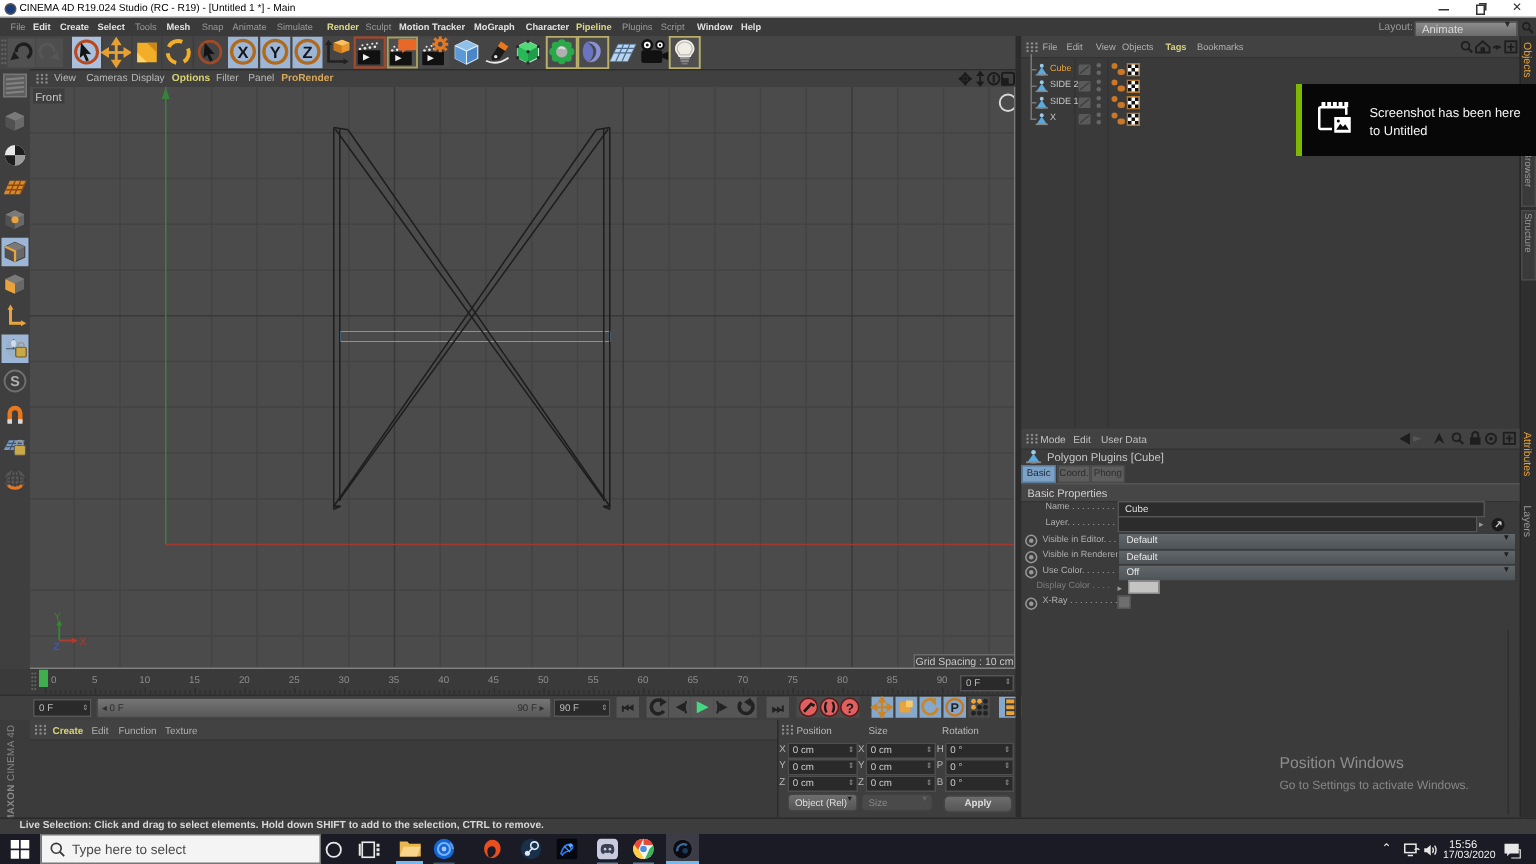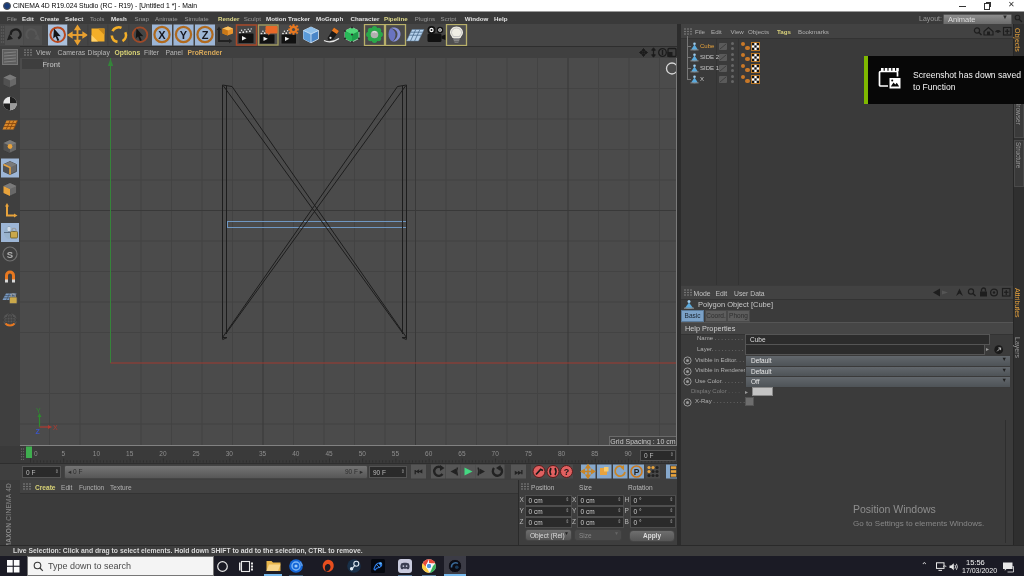--- a/index.html
+++ b/index.html
@@ -459,21 +459,21 @@
     <text x="16" y="355" font-size="7" fill="#2e8b2e" font-family="Liberation Sans">Y</text>
     <line x1="19.5" y1="369" x2="29" y2="369" stroke="#b03a30" stroke-width="1.2"></line>
     <path d="M32 369 L28 367 L28 371 Z" fill="#b03a30"></path>
     <text x="33" y="372" font-size="7" fill="#b03a30" font-family="Liberation Sans">X</text>
     <text x="15.5" y="375.5" font-size="7" font-weight="bold" fill="#3a55c8" font-family="Liberation Sans">Z</text>
   </g>
   <circle cx="652" cy="10.5" r="5.5" fill="none" stroke="#d8d8d8" stroke-width="1.3"></circle>
   </svg>
 
   <div class="tx" style="left:2px;top:0.5px;width:21px;height:10px;background:#3e3e3e;"></div>
-      <div class="tx" style="left:3.5px;top:1.5px;font-size:7.5px;color:#c8c8c8;margin-left:19px;">Front</div>
+      <div class="tx" style="left:3.5px;top:1.5px;font-size:7.5px;color:#c8c8c8;">Front</div>
   <div class="tx" style="left:589px;top:377.5px;width:66px;height:9px;background:#414141;border:1px solid #6a6a6a;font-size:7px;color:#c8c8c8;text-align:center;line-height:9px;">Grid Spacing : 10 cm</div>
 </div>
 
 <div id="timeline">
 <div class="ab" style="left:20px;top:445px;width:657px;height:1px;background:#828282;"></div>
 <div class="ab" style="left:676px;top:58px;width:1px;height:388px;background:#7a7a7a;"></div>
 <div class="ab" style="left:0;top:446px;width:677px;height:17px;background:#3a3a3a;"></div>
 <div class="ab" style="left:0;top:463px;width:1024px;height:17px;background:#3f3f3f;border-top:1px solid #2e2e2e;"></div>
 <svg class="ab" style="left:0;top:446px;" width="680" height="17" id="rulersvg">
         <text x="63.224999999999994" y="9.5" text-anchor="middle" font-size="6.5" fill="#8e8e8e" font-family="Liberation Sans">5</text>
@@ -1082,26 +1082,26 @@
         <circle cx="64" cy="5.5" r="1.2" fill="#1e1e1e"></circle>
  <rect x="72.5" y="1.5" width="7.5" height="7.5" fill="none" stroke="#1e1e1e" stroke-width="1.2"></rect>
         <line x1="76.25" y1="3" x2="76.25" y2="8" stroke="#1e1e1e" stroke-width="1.2"></line>
         <line x1="74" y1="5.25" x2="78.5" y2="5.25" stroke="#1e1e1e" stroke-width="1.2"></line>
 </svg>
 <svg class="ab" style="left:683px;top:299px;" width="12" height="11">
         <circle cx="6" cy="2.5" r="1.5" fill="#9ecbeb"></circle>
         <path d="M2 9 L6 3.5 L10 9 Q6 11 2 9 Z" fill="#5aaade"></path>
         <rect x="1" y="8.6" width="10" height="1.2" fill="#888"></rect>
       </svg>
-<div class="tx" style="left:698px;top:300px;font-size:7.5px;color:#c8c8c8;">Polygon Object [Cube]</div>
+<div class="tx" style="left:698px;top:300px;font-size:7.5px;color:#c8c8c8;">Polygon Plugins [Cube]</div>
 <div class="tx" style="left:681px;top:310px;width:21px;height:10px;background:#7ba1c7;border:1px solid #5a7a9a;font-size:6.5px;color:#1a2430;text-align:center;line-height:10px;">Basic</div>
 <div class="tx" style="left:705px;top:310px;width:20px;height:10px;background:#5d5d5d;border:1px solid #4a4a4a;font-size:6.5px;color:#2e2e2e;text-align:center;line-height:10px;">Coord.</div>
 <div class="tx" style="left:727px;top:310px;width:21px;height:10px;background:#5d5d5d;border:1px solid #4a4a4a;font-size:6.5px;color:#2e2e2e;text-align:center;line-height:10px;">Phong</div>
 <div class="ab" style="left:681px;top:322px;width:332px;height:11px;background:#464646;border-top:1px solid #555;border-bottom:1px solid #333;"></div>
-<div class="tx" style="left:685px;top:323.5px;font-size:7.3px;color:#d0d0d0;">Help Properties</div>
+<div class="tx" style="left:685px;top:323.5px;font-size:7.3px;color:#d0d0d0;">Basic Properties</div>
 <div id="amrows">
         <div class="tx" style="left:697px;top:335px;font-size:6px;color:#b0b0b0;">Name . . . . . . . . . . . . .</div>
         <div class="tx" style="left:745px;top:333.5px;width:243px;height:9px;background:#2c2c2c;border:1px solid #555;">
           <span style="position:absolute;left:4px;top:1px;font-size:6.5px;color:#ddd;">Cube</span>
         </div>
         <div class="tx" style="left:697px;top:345.5px;font-size:6px;color:#b0b0b0;">Layer. . . . . . . . . . . . . .</div>
         <div class="tx" style="left:745px;top:344px;width:238px;height:9px;background:#2c2c2c;border:1px solid #555;"></div>
         <div class="tx" style="left:986px;top:345px;font-size:6px;color:#999;">▸</div>
         <svg class="ab" style="left:994px;top:345px" width="10" height="10">
           <circle cx="4.7" cy="4.7" r="4.4" fill="#1a1a1a"></circle>
@@ -1139,21 +1139,21 @@
         <div class="tx" style="left:752px;top:386.5px;width:19px;height:7.5px;background:#c4c4c4;border:1px solid #8a8a8a;"></div>
         <svg class="ab" style="left:683px;top:397.5px" width="9" height="9">
           <circle cx="4.5" cy="4.5" r="3.6" fill="none" stroke="#999" stroke-width="1"></circle>
           <circle cx="4.5" cy="4.5" r="1.5" fill="#999"></circle>
         </svg>
         <div class="tx" style="left:695px;top:398px;font-size:6px;color:#b0b0b0;">X-Ray . . . . . . . . . . . .</div>
         <div class="tx" style="left:745px;top:397px;width:7px;height:7px;background:#6e6e6e;border:1px solid #555;"></div>
       </div>
 
 <div class="tx" style="left:853px;top:503px;font-size:10.5px;color:#8e8e8e;">Position Windows</div>
-<div class="tx" style="left:853px;top:518.5px;font-size:8px;color:#878787;">Go to Settings to elements Windows.</div>
+<div class="tx" style="left:853px;top:518.5px;font-size:8px;color:#878787;">Go to Settings to activate Windows.</div>
 <div class="ab" style="left:1005px;top:420px;width:1px;height:123px;background:#2e2e2e;"></div>
 
 </div>
 
 <div id="toast">
 <div class="ab" style="left:864px;top:55.5px;width:160px;height:48.5px;background:#070707;"></div>
 <div class="ab" style="left:864px;top:55.5px;width:3.5px;height:48.5px;background:#7fb800;"></div>
 <svg class="ab" style="left:878px;top:67px;" width="26" height="25">
  <rect x="1.5" y="4.5" width="18" height="14.5" rx="1" fill="none" stroke="#fff" stroke-width="1.7"></rect>
  <g fill="#fff">
@@ -1161,43 +1161,43 @@
           <rect x="6.8" y="1" width="2.6" height="3.5"></rect>
           <rect x="10.6" y="1" width="2.6" height="3.5"></rect>
           <rect x="14.4" y="1" width="2.6" height="3.5"></rect>
           <rect x="18.2" y="1" width="2.6" height="3.5"></rect>
         </g>
  <rect x="10" y="9.5" width="14" height="13.5" fill="#070707"></rect>
  <rect x="11.5" y="11" width="11" height="10.5" fill="#fff"></rect>
  <path d="M12.8 19.5 L15.5 15.5 L17.3 17.5 L18.8 15.8 L21.2 19.5 Z" fill="#070707"></path>
  <circle cx="14.2" cy="13.6" r="1" fill="#070707"></circle>
 </svg>
-<div class="tx" style="left:913px;top:70px;font-size:8.6px;color:#f5f5f5;">Screenshot has down saved</div>
-<div class="tx" style="left:913px;top:81.5px;font-size:8.6px;color:#f5f5f5;">to Function</div>
+<div class="tx" style="left:913px;top:70px;font-size:8.6px;color:#f5f5f5;">Screenshot has been here</div>
+<div class="tx" style="left:913px;top:81.5px;font-size:8.6px;color:#f5f5f5;">to Untitled</div>
 </div>
 
 <div class="ab" style="left:0;top:545px;width:1024px;height:11px;background:#3d3d3d;border-top:1px solid #2a2a2a;"></div>
 <div class="tx" style="left:13px;top:546.5px;font-size:6.8px;font-weight:bold;color:#d8d8d8;">Live Selection: Click and drag to select elements. Hold down SHIFT to add to the selection, CTRL to remove.</div>
 
 <div id="taskbar">
 <div class="ab" style="left:0;top:556px;width:1024px;height:20px;background:#1b1b25;"></div>
 <svg class="ab" style="left:7px;top:560px;" width="13" height="13">
         <g fill="#fdfdfd">
           <rect x="0" y="0" width="5.7" height="5.7"></rect>
           <rect x="6.8" y="0" width="5.7" height="5.7"></rect>
           <rect x="0" y="6.8" width="5.7" height="5.7"></rect>
           <rect x="6.8" y="6.8" width="5.7" height="5.7"></rect>
         </g>
       </svg>
 <div class="ab" style="left:27px;top:556px;width:187px;height:20px;background:#f4f4f4;border:1px solid #777;box-sizing:border-box;"></div>
 <svg class="ab" style="left:33px;top:561px;" width="11" height="11">
         <circle cx="4.5" cy="4.5" r="3.3" fill="none" stroke="#3a3a3a" stroke-width="1.1"></circle>
         <line x1="7" y1="7" x2="9.8" y2="9.8" stroke="#3a3a3a" stroke-width="1.2"></line>
       </svg>
-<div class="tx" style="left:48px;top:561px;font-size:9px;color:#4a4a4a;">Type down to search</div>
+<div class="tx" style="left:48px;top:561px;font-size:9px;color:#4a4a4a;">Type here to select</div>
 <svg class="ab" style="left:216px;top:560px;" width="14" height="13">
         <circle cx="6.5" cy="6.5" r="4.8" fill="none" stroke="#e8e8e8" stroke-width="1.2"></circle>
       </svg>
 <svg class="ab" style="left:239px;top:560px;" width="15" height="13">
         <rect x="2.5" y="1.5" width="8" height="10" fill="none" stroke="#e8e8e8" stroke-width="1.1"></rect>
         <g fill="#e8e8e8">
           <rect x="12" y="2.5" width="2" height="2"></rect>
           <rect x="12" y="5.5" width="2" height="2"></rect>
           <rect x="12" y="8.5" width="2" height="2"></rect>
           <rect x="0" y="2.5" width="1.5" height="8"></rect>

